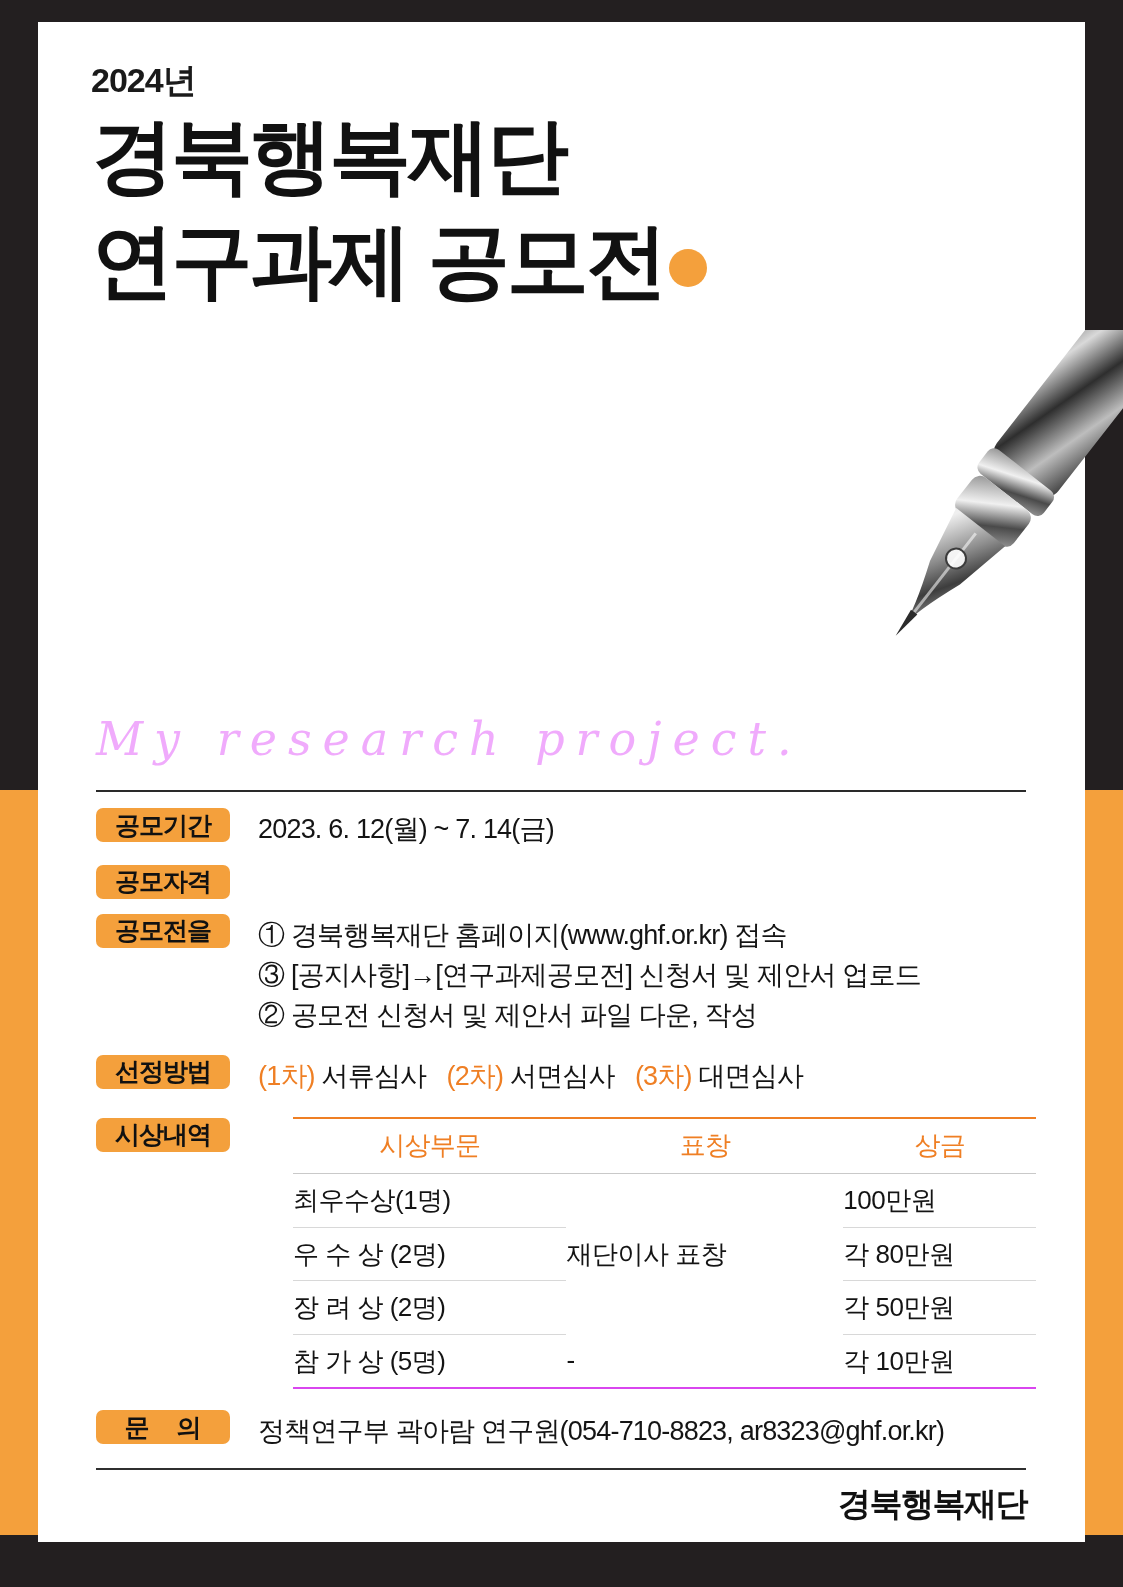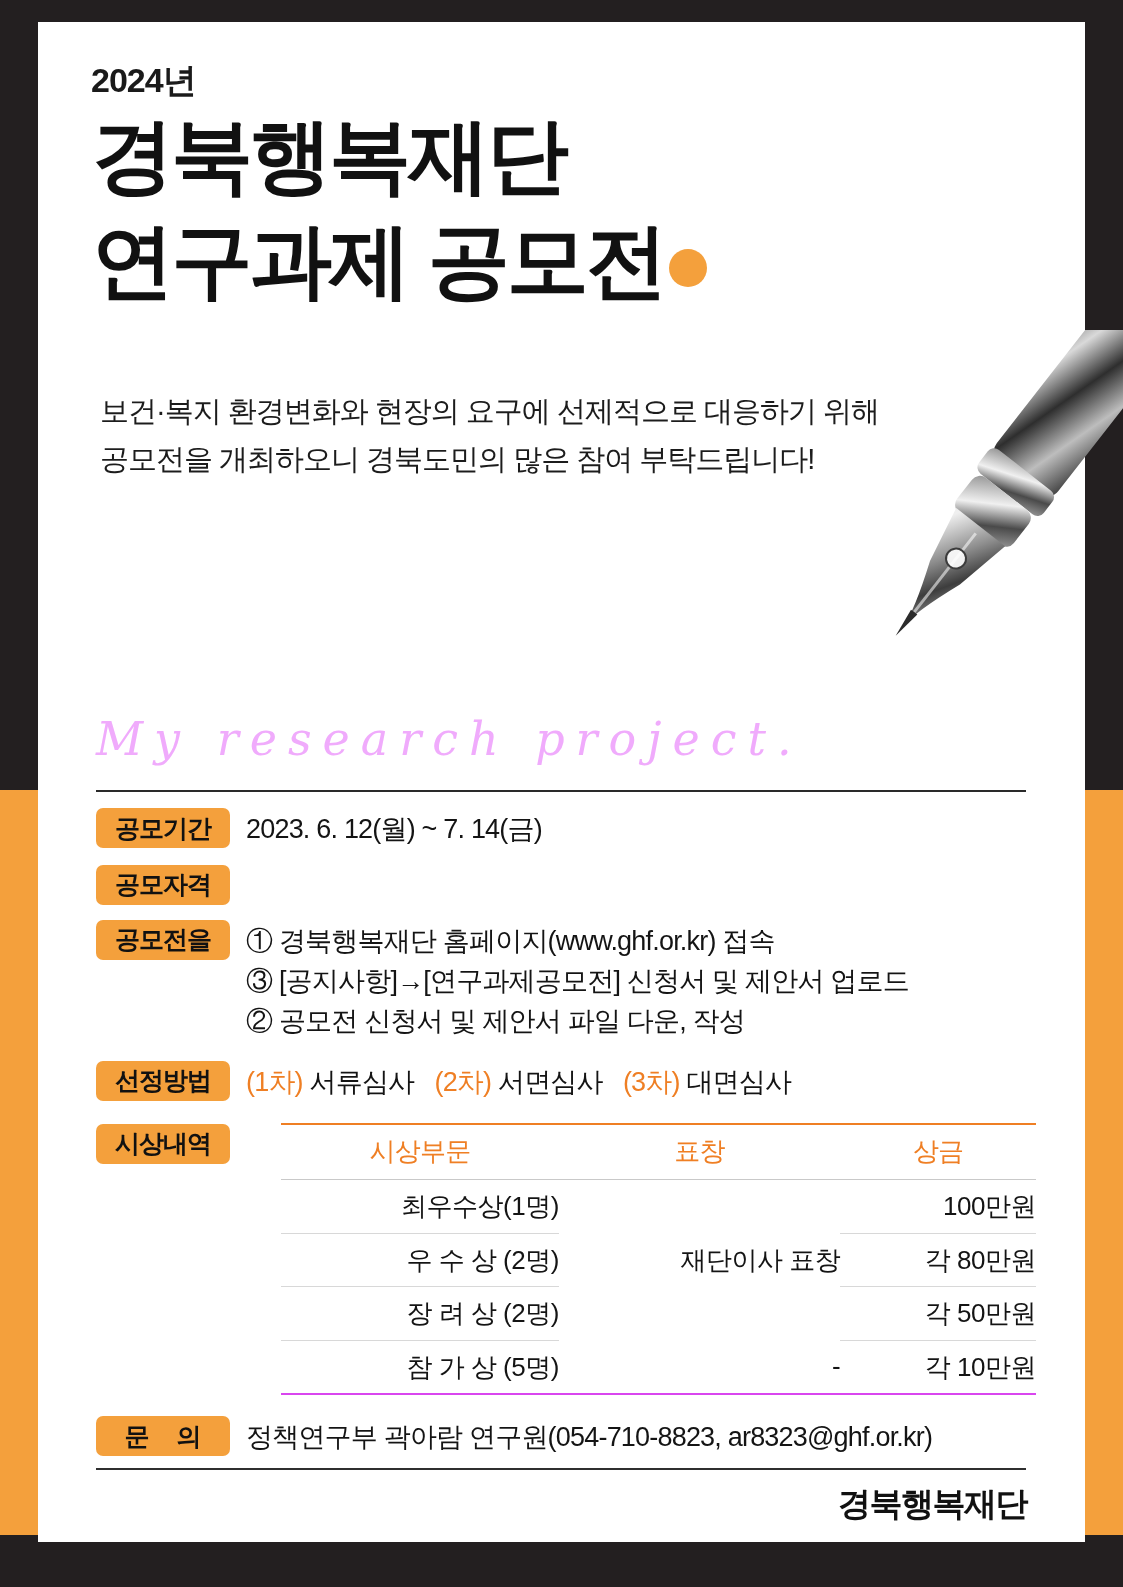--- a/index.html
+++ b/index.html
@@ -116,39 +116,39 @@
     width: 940px;
   }
   .row {
     display: flex;
     align-items: flex-start;
     margin-bottom: 12px;
   }
   .tag {
     flex: 0 0 auto;
     width: 134px;
-    height: 40px;
+    height: 34px;
     background: #f4a03c;
     border-radius: 7px;
     color: #111;
     font-size: 25px;
     font-weight: bold;
     display: flex;
     align-items: center;
     justify-content: center;
     letter-spacing: -1px;
     margin-top: 3px;
   }
   .tag.wide-space {
     letter-spacing: 10px;
     text-indent: 10px;
   }
   .row-body {
     flex: 1 1 auto;
-    padding-left: 16px;
+    padding-left: 28px;
     font-size: 27px;
     color: #141414;
     line-height: 1.48;
     letter-spacing: -0.8px;
     padding-top: 5px;
   }
   .row-body .line { white-space: nowrap; }
   .orange-text { color: #ef7f24; }
   
   .award-table {
@@ -162,21 +162,21 @@
     color: #ef7f24;
     font-weight: normal;
     padding: 7px 0 9px;
     border-bottom: 1px solid #c9c9c9;
     font-size: 26px;
   }
   .award-table thead tr {
     border-top: 2px solid #ef7f24;
   }
   .award-table td {
-    text-align: right;
+    text-align: left;
     padding: 7px 0;
     border-bottom: 1px solid #d8d8d8;
     letter-spacing: -0.5px;
   }
   .award-table tr:last-child td {
     border-bottom: 2px solid #d946ef;
   }
   .award-table td.mid {
     border-bottom: none;
   }
@@ -207,24 +207,20 @@
   <div class="orange-band"></div>
   <div class="white-sheet"></div>
 
   <div class="year">2024년</div>
 
   <div class="title-block">
     <div class="title-line">경북행복재단</div>
     <div class="title-line"><span>연구과제 공모전</span><span class="title-dot"></span></div>
   </div>
 
-  <div class="subtitle">
-    <div>보건·복지 환경변화와 현장의 요구에 선제적으로 대응하기 위해</div>
-    <div>공모전을 개최하오니 경북도민의 많은 참여 부탁드립니다!</div>
-  </div>
 
   <svg class="pen" viewBox="0 0 330 420">
     <defs>
       <linearGradient id="barrelGrad" x1="0" y1="0" x2="1" y2="1">
         <stop offset="0%" stop-color="#5a5a5a"></stop>
         <stop offset="25%" stop-color="#d9d9d9"></stop>
         <stop offset="50%" stop-color="#2e2e2e"></stop>
         <stop offset="75%" stop-color="#bdbdbd"></stop>
         <stop offset="100%" stop-color="#3a3a3a"></stop>
       </linearGradient>

